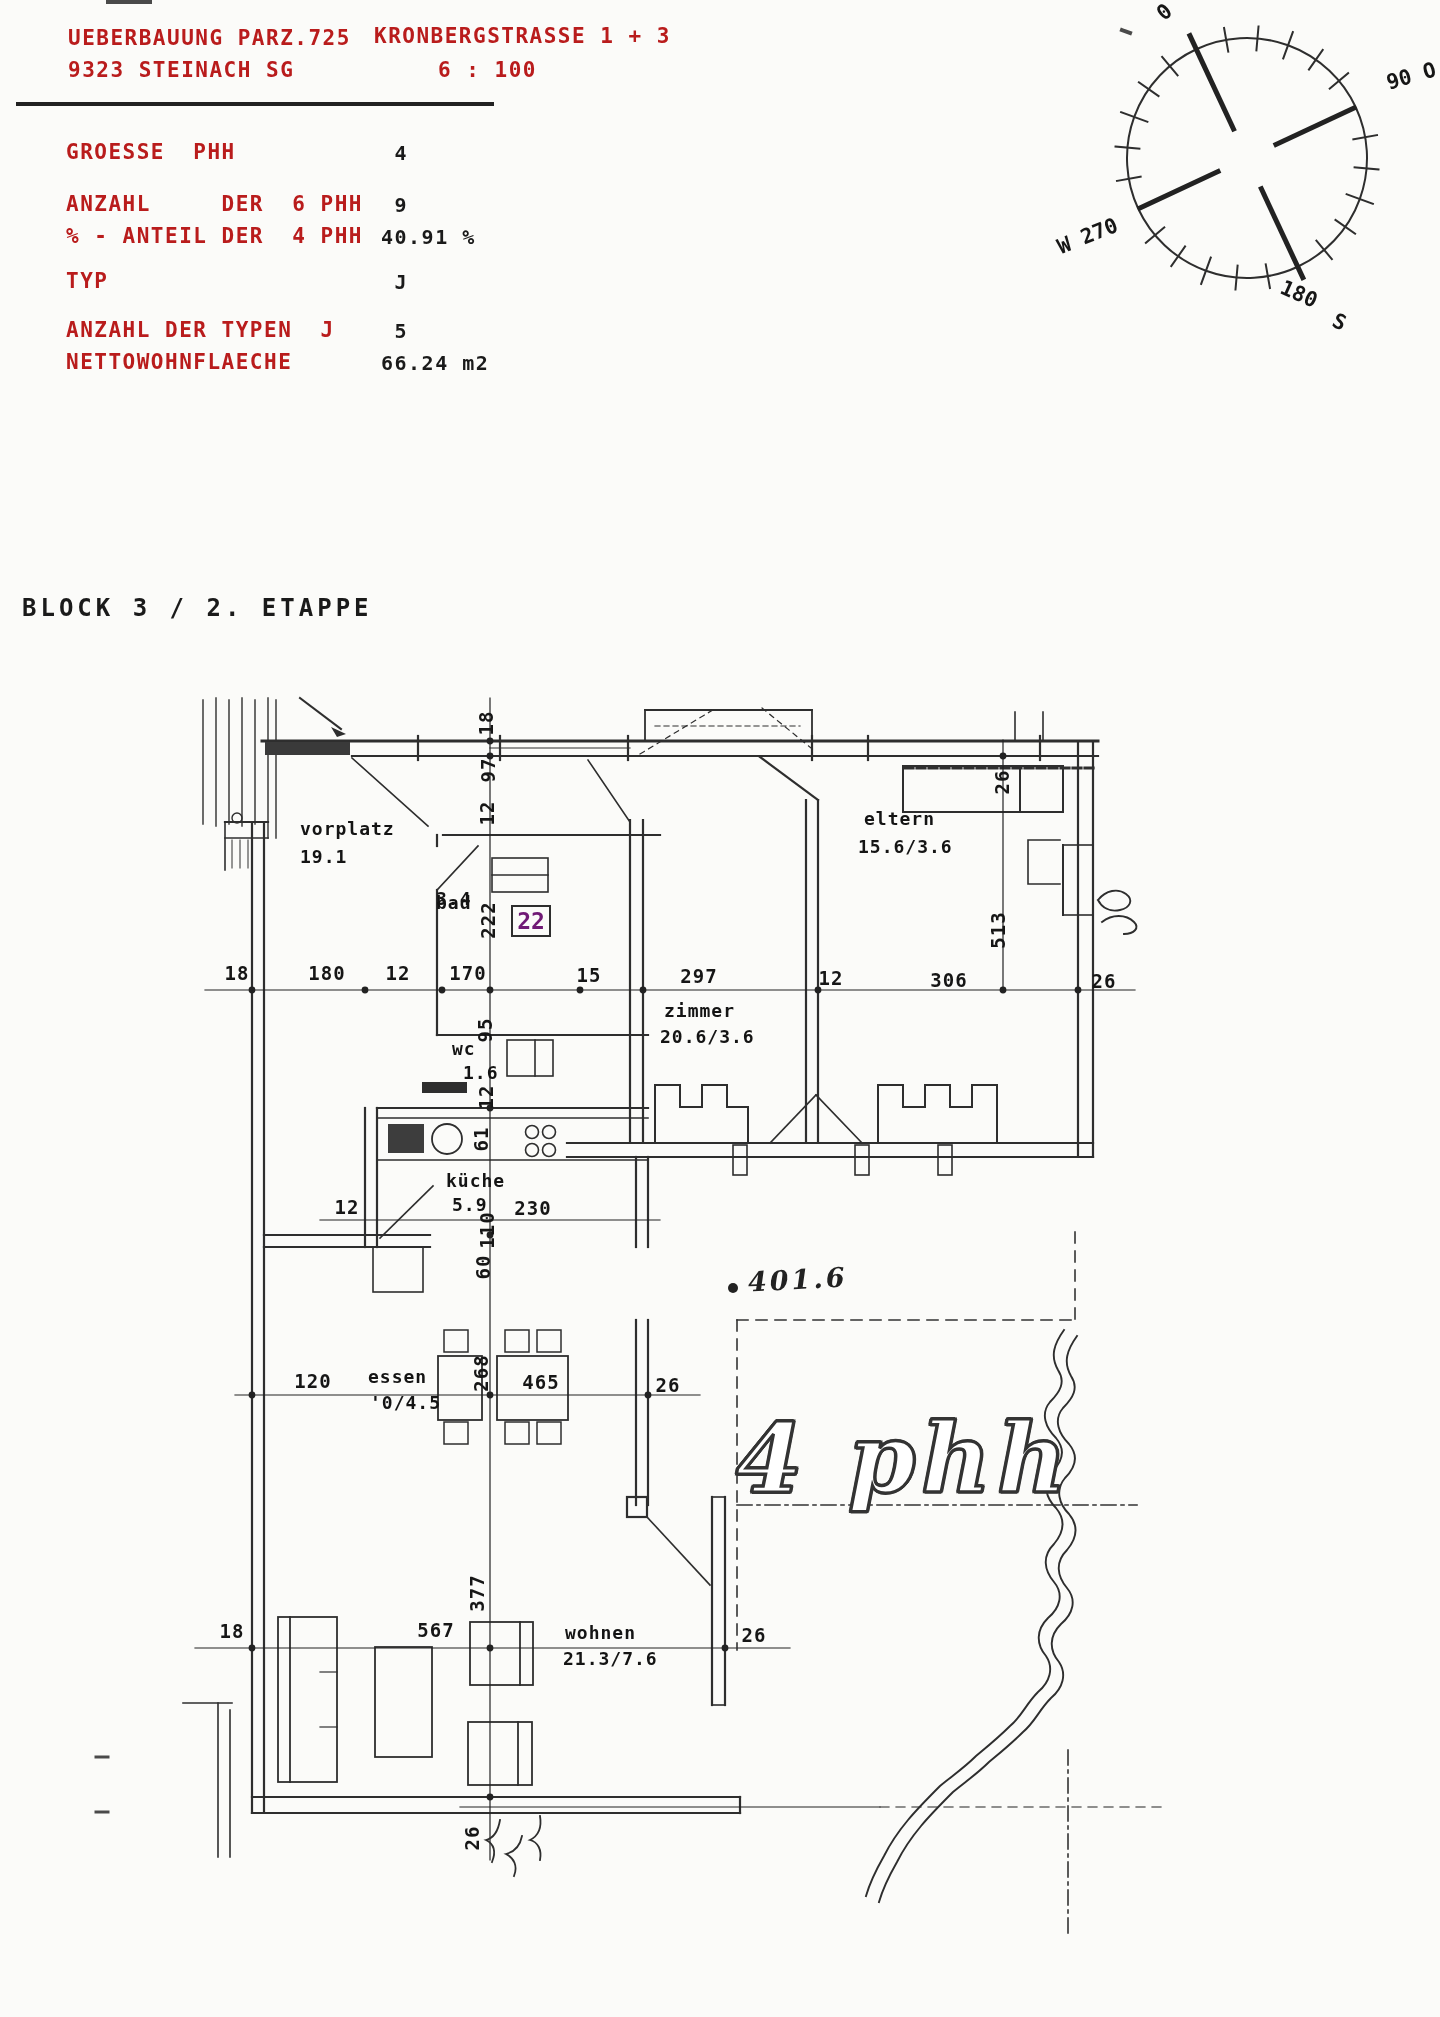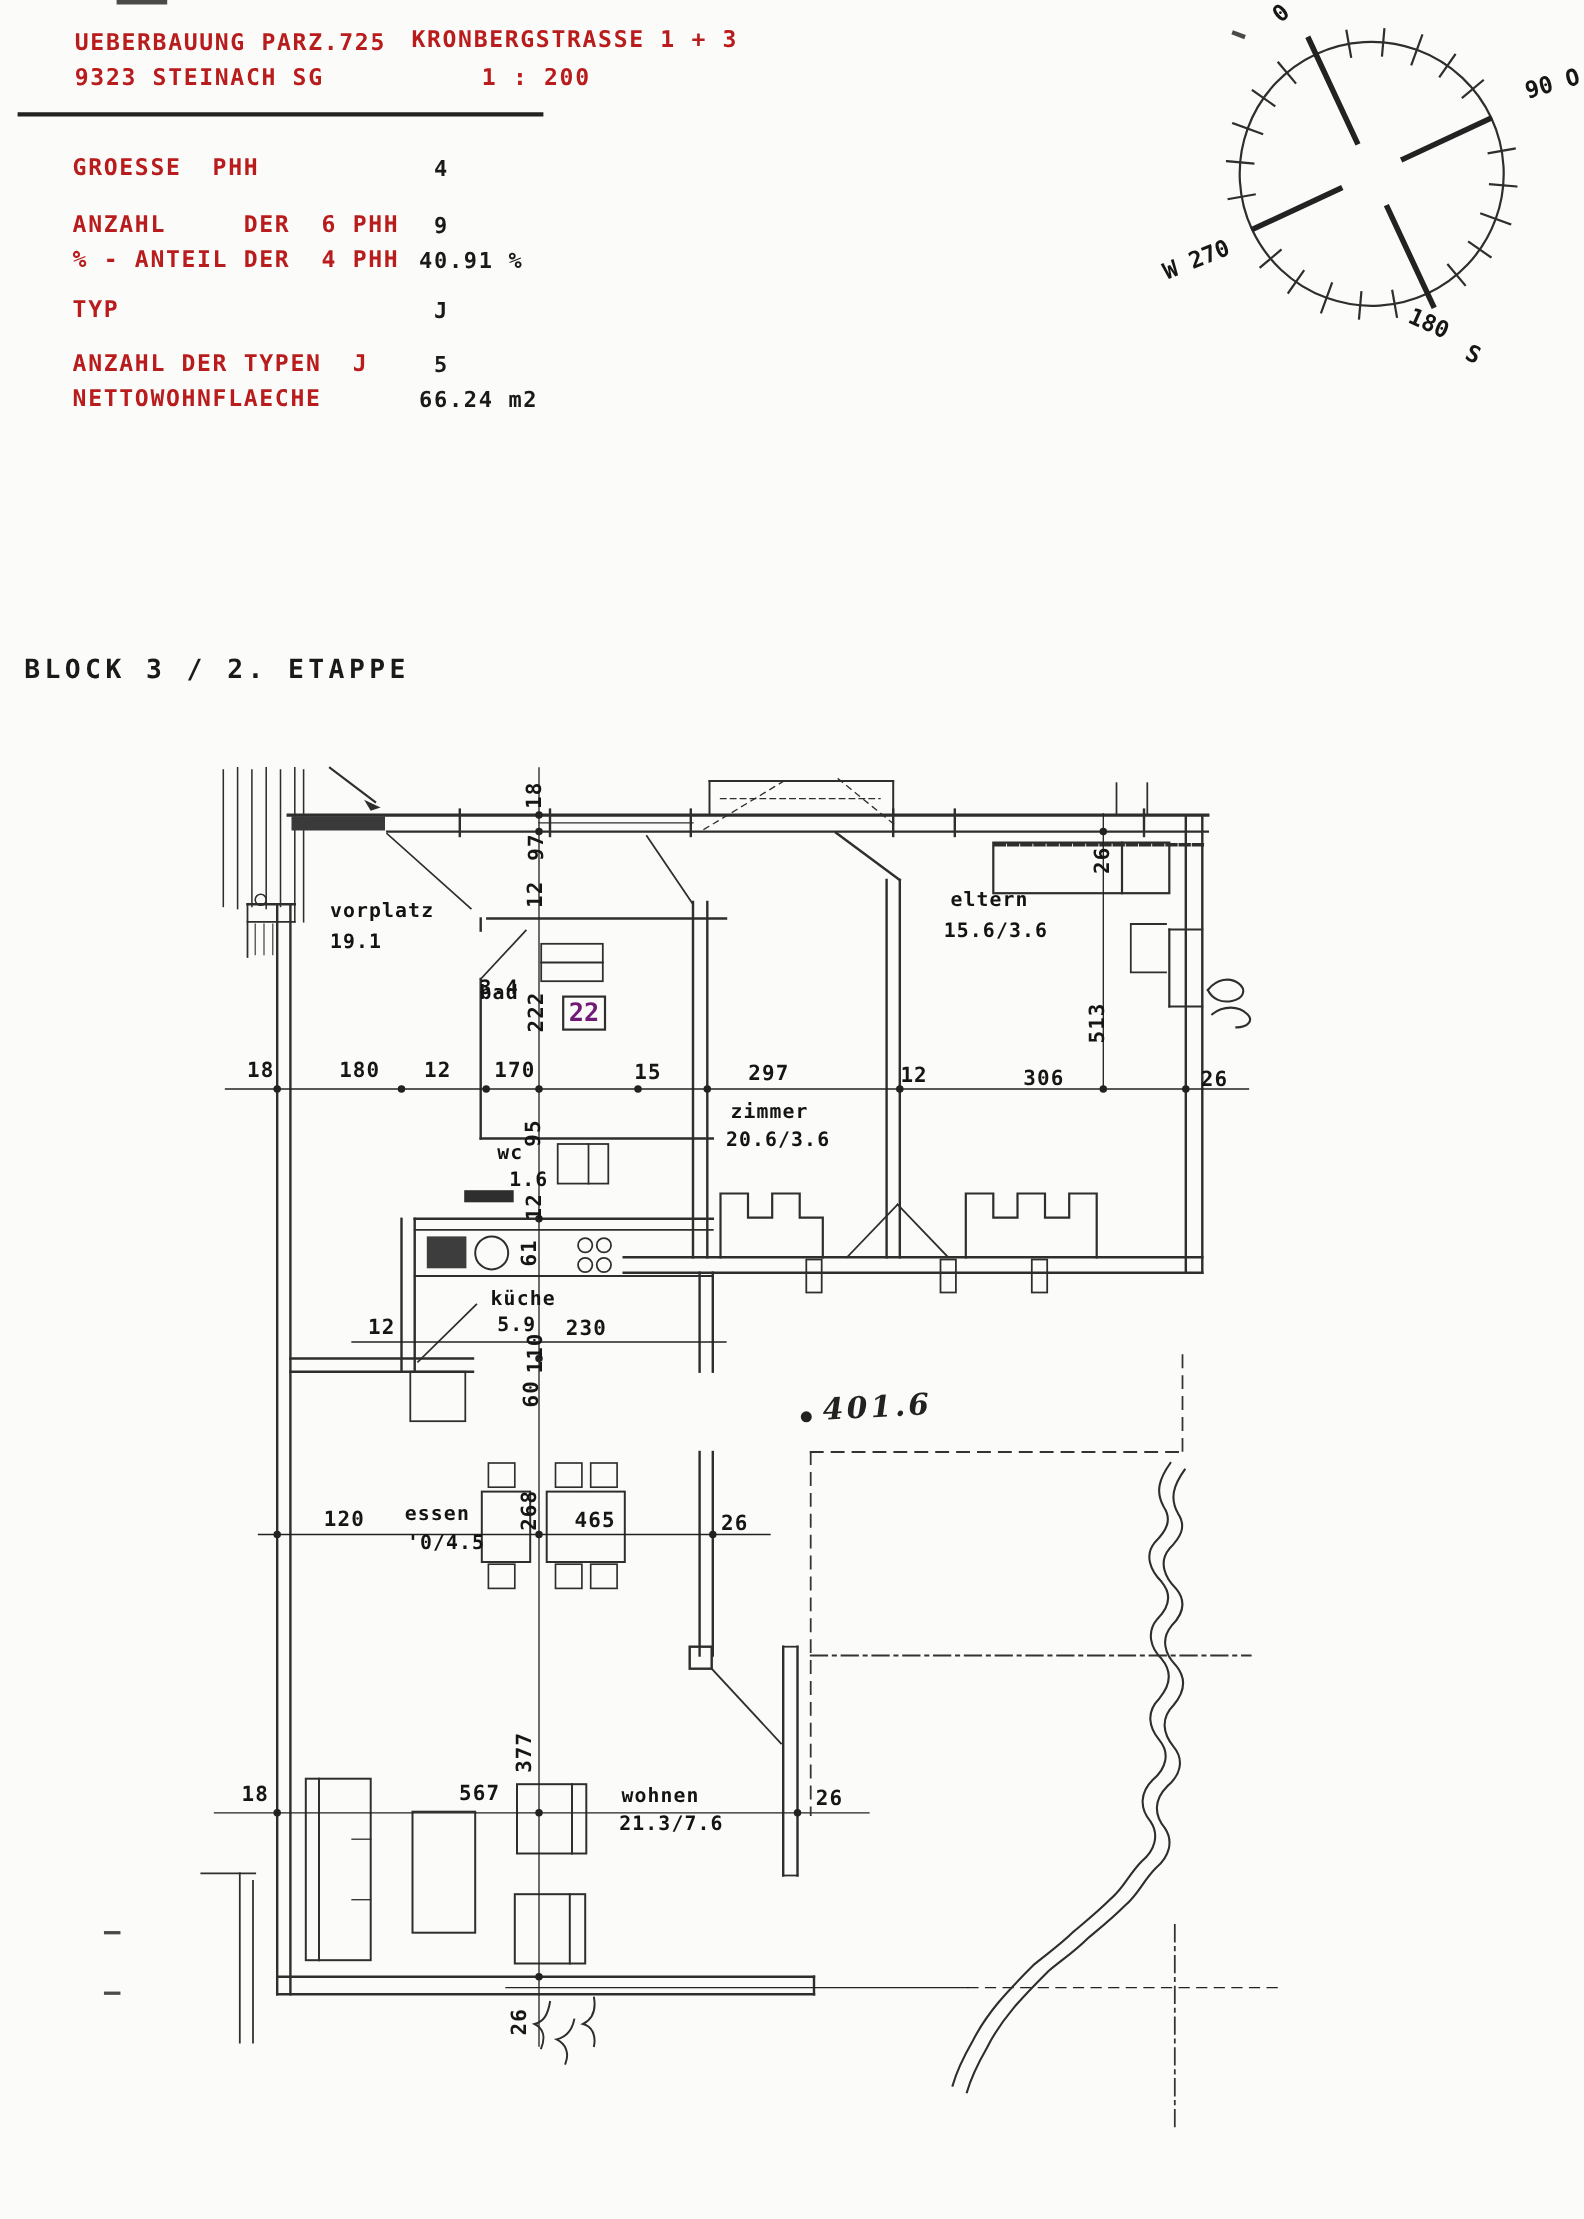--- a/index.html
+++ b/index.html
@@ -316,21 +316,21 @@
     <g stroke-width="1.8">
       <path d="M500,1820 c-2,12 -6,18 -14,20 c8,4 10,12 6,22"></path>
       <path d="M522,1836 c-2,10 -8,16 -16,18 c8,4 12,12 8,22"></path>
       <path d="M540,1816 c2,12 -2,20 -10,24 c8,2 12,10 10,20"></path>
     </g>
   </svg>
 
   <div class="abs htxt" style="left:24px;top:26px">UEBERBAUUNG PARZ.725</div>
   <div class="abs htxt" style="left:330px;top:24px">KRONBERGSTRASSE 1 + 3</div>
   <div class="abs htxt" style="left:24px;top:58px">9323 STEINACH SG</div>
-  <div class="abs htxt" style="left:394px;top:58px">1 : 200</div>
+  <div class="abs htxt" style="left:394px;top:58px">6 : 100</div>
 
   <div class="abs htxt" style="left:22px;top:140px">GROESSE  PHH</div>
   <div class="abs hval" style="left:381px;top:141px"> 4</div>
   <div class="abs htxt" style="left:22px;top:192px">ANZAHL     DER  6 PHH</div>
   <div class="abs hval" style="left:381px;top:193px"> 9</div>
   <div class="abs htxt" style="left:22px;top:224px">% - ANTEIL DER  4 PHH</div>
   <div class="abs hval" style="left:381px;top:225px">40.91 %</div>
   <div class="abs htxt" style="left:22px;top:269px">TYP</div>
   <div class="abs hval" style="left:381px;top:270px"> J</div>
   <div class="abs htxt" style="left:22px;top:318px">ANZAHL DER TYPEN  J</div>
@@ -360,20 +360,21 @@
   <div class="room" style="left:858px;top:836px">15.6/3.6</div>
   <div class="room" style="left:368px;top:1366px">essen</div>
   <div class="room" style="left:370px;top:1392px">'0/4.5</div>
   <div class="room" style="left:565px;top:1622px">wohnen</div>
   <div class="room" style="left:563px;top:1648px">21.3/7.6</div>
 
   <div class="shaft-label" style="left:531px;top:921px">22</div>
 
   <div class="elev" style="left:748px;top:1264px">401.6</div>
 
+  <div class="stamp" style="left:736px;top:1402px">4 phh</div>
 
   <div class="dim" style="left:237px;top:973px">18</div>
   <div class="dim" style="left:327px;top:973px">180</div>
   <div class="dim" style="left:398px;top:973px">12</div>
   <div class="dim" style="left:468px;top:973px">170</div>
   <div class="dim" style="left:589px;top:975px">15</div>
   <div class="dim" style="left:699px;top:976px">297</div>
   <div class="dim" style="left:831px;top:978px">12</div>
   <div class="dim" style="left:949px;top:980px">306</div>
   <div class="dim" style="left:1104px;top:981px">26</div>

